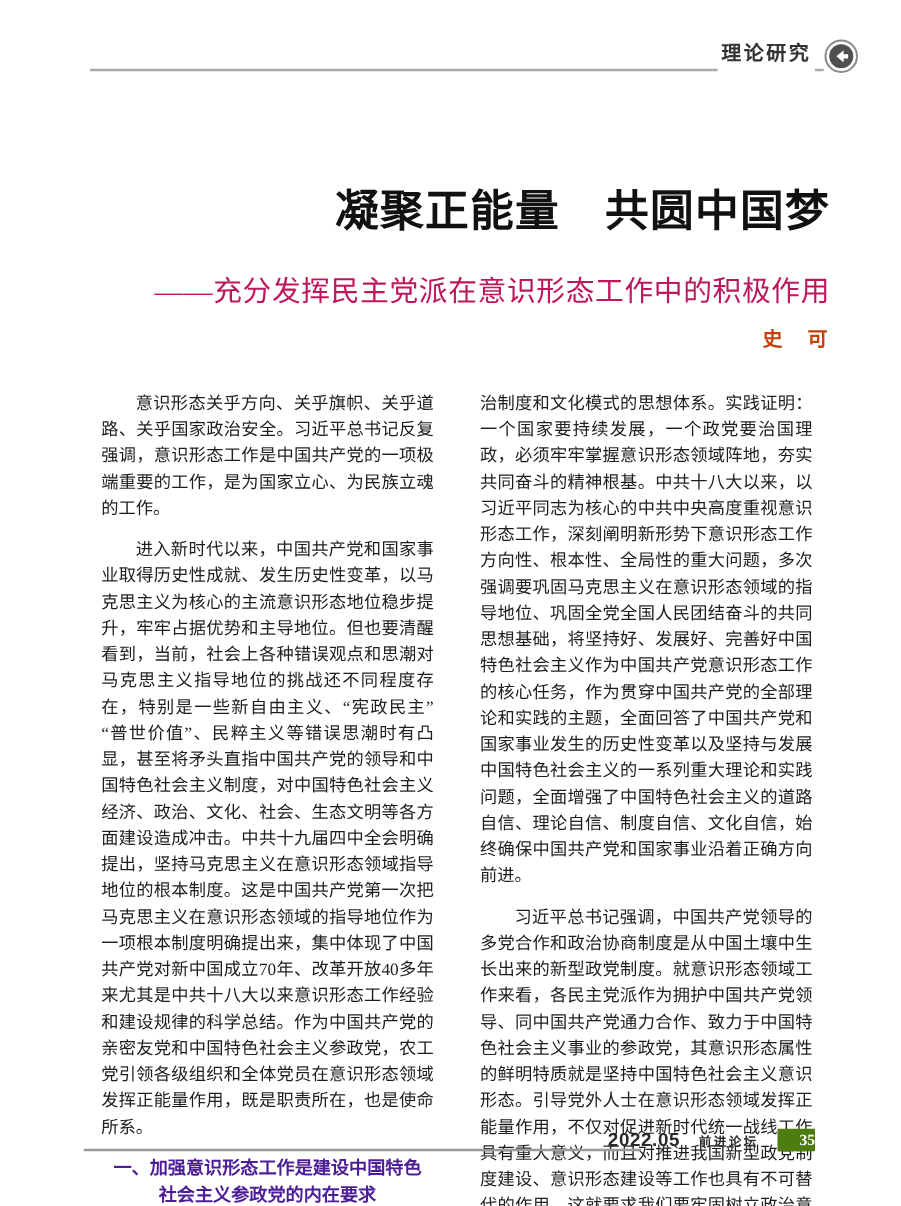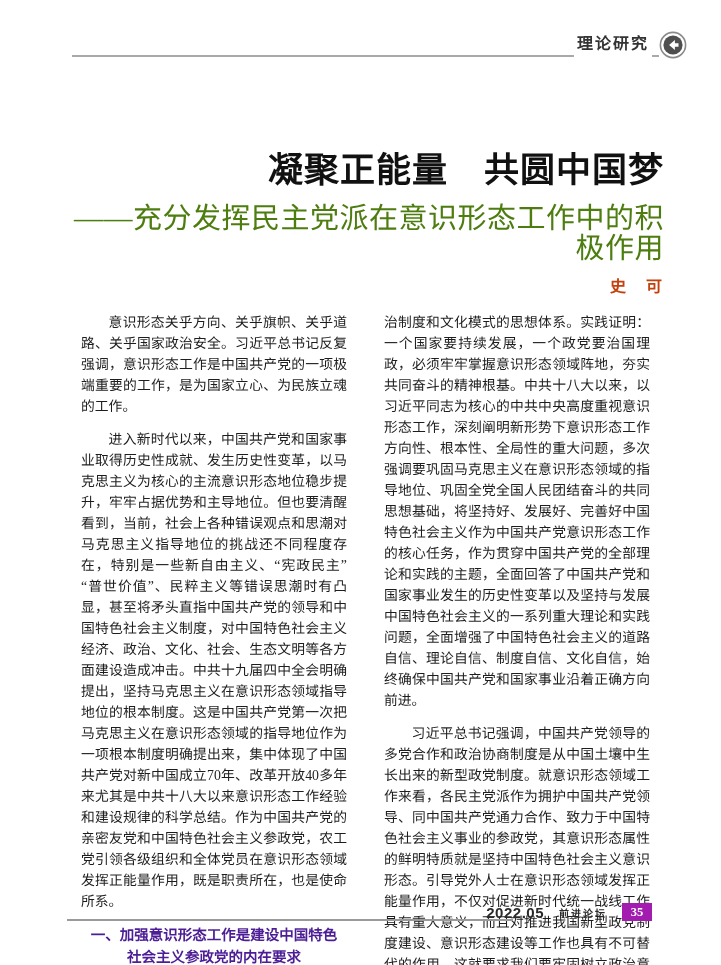--- a/index.html
+++ b/index.html
@@ -31,22 +31,22 @@
   .title-block{
     position:absolute;top:148px;left:64px;width:600px;text-align:right;
   }
   .article-title{
     margin:0;
     font-family:"Liberation Sans","DejaVu Sans",sans-serif;
     font-size:35px;font-weight:bold;letter-spacing:1px;color:#111;
     line-height:44px;
   }
   .article-subtitle{
-    margin:11px 0 0 0;
-    font-size:29px;letter-spacing:0.5px;color:#4d7c0f;
+    margin:27px 0 0 0;
+    font-size:23px;letter-spacing:0.5px;color:#be185d;
     font-family:"Liberation Serif","DejaVu Serif",serif;
     line-height:30px;font-weight:normal;
   }
   .article-author{
     margin:13px 0 0 0;
     font-size:16px;font-weight:bold;color:#c2410c;
     font-family:"Liberation Sans","DejaVu Sans",sans-serif;
     letter-spacing:2px;line-height:22px;
   }
   
@@ -80,21 +80,21 @@
   .footer-issue{
     font-family:"Liberation Sans","DejaVu Sans",sans-serif;
     font-size:15px;letter-spacing:0.5px;text-align:center;
   }
   .footer-journal{
     font-family:"Liberation Serif","DejaVu Serif",serif;
     font-size:10px;letter-spacing:2px;
   }
   .page-badge{
     display:block;width:30px;height:18px;line-height:18px;
-    background:#a21caf;color:#ffffff;text-align:center;
+    background:#4d7c0f;color:#ffffff;text-align:right;
     font-family:"Liberation Serif","DejaVu Serif",serif;
     font-size:12.5px;font-weight:bold;
   }
 </style>
 </head>
 <body>
 
 <div class="page">
 
   <div class="header-rule"></div>

